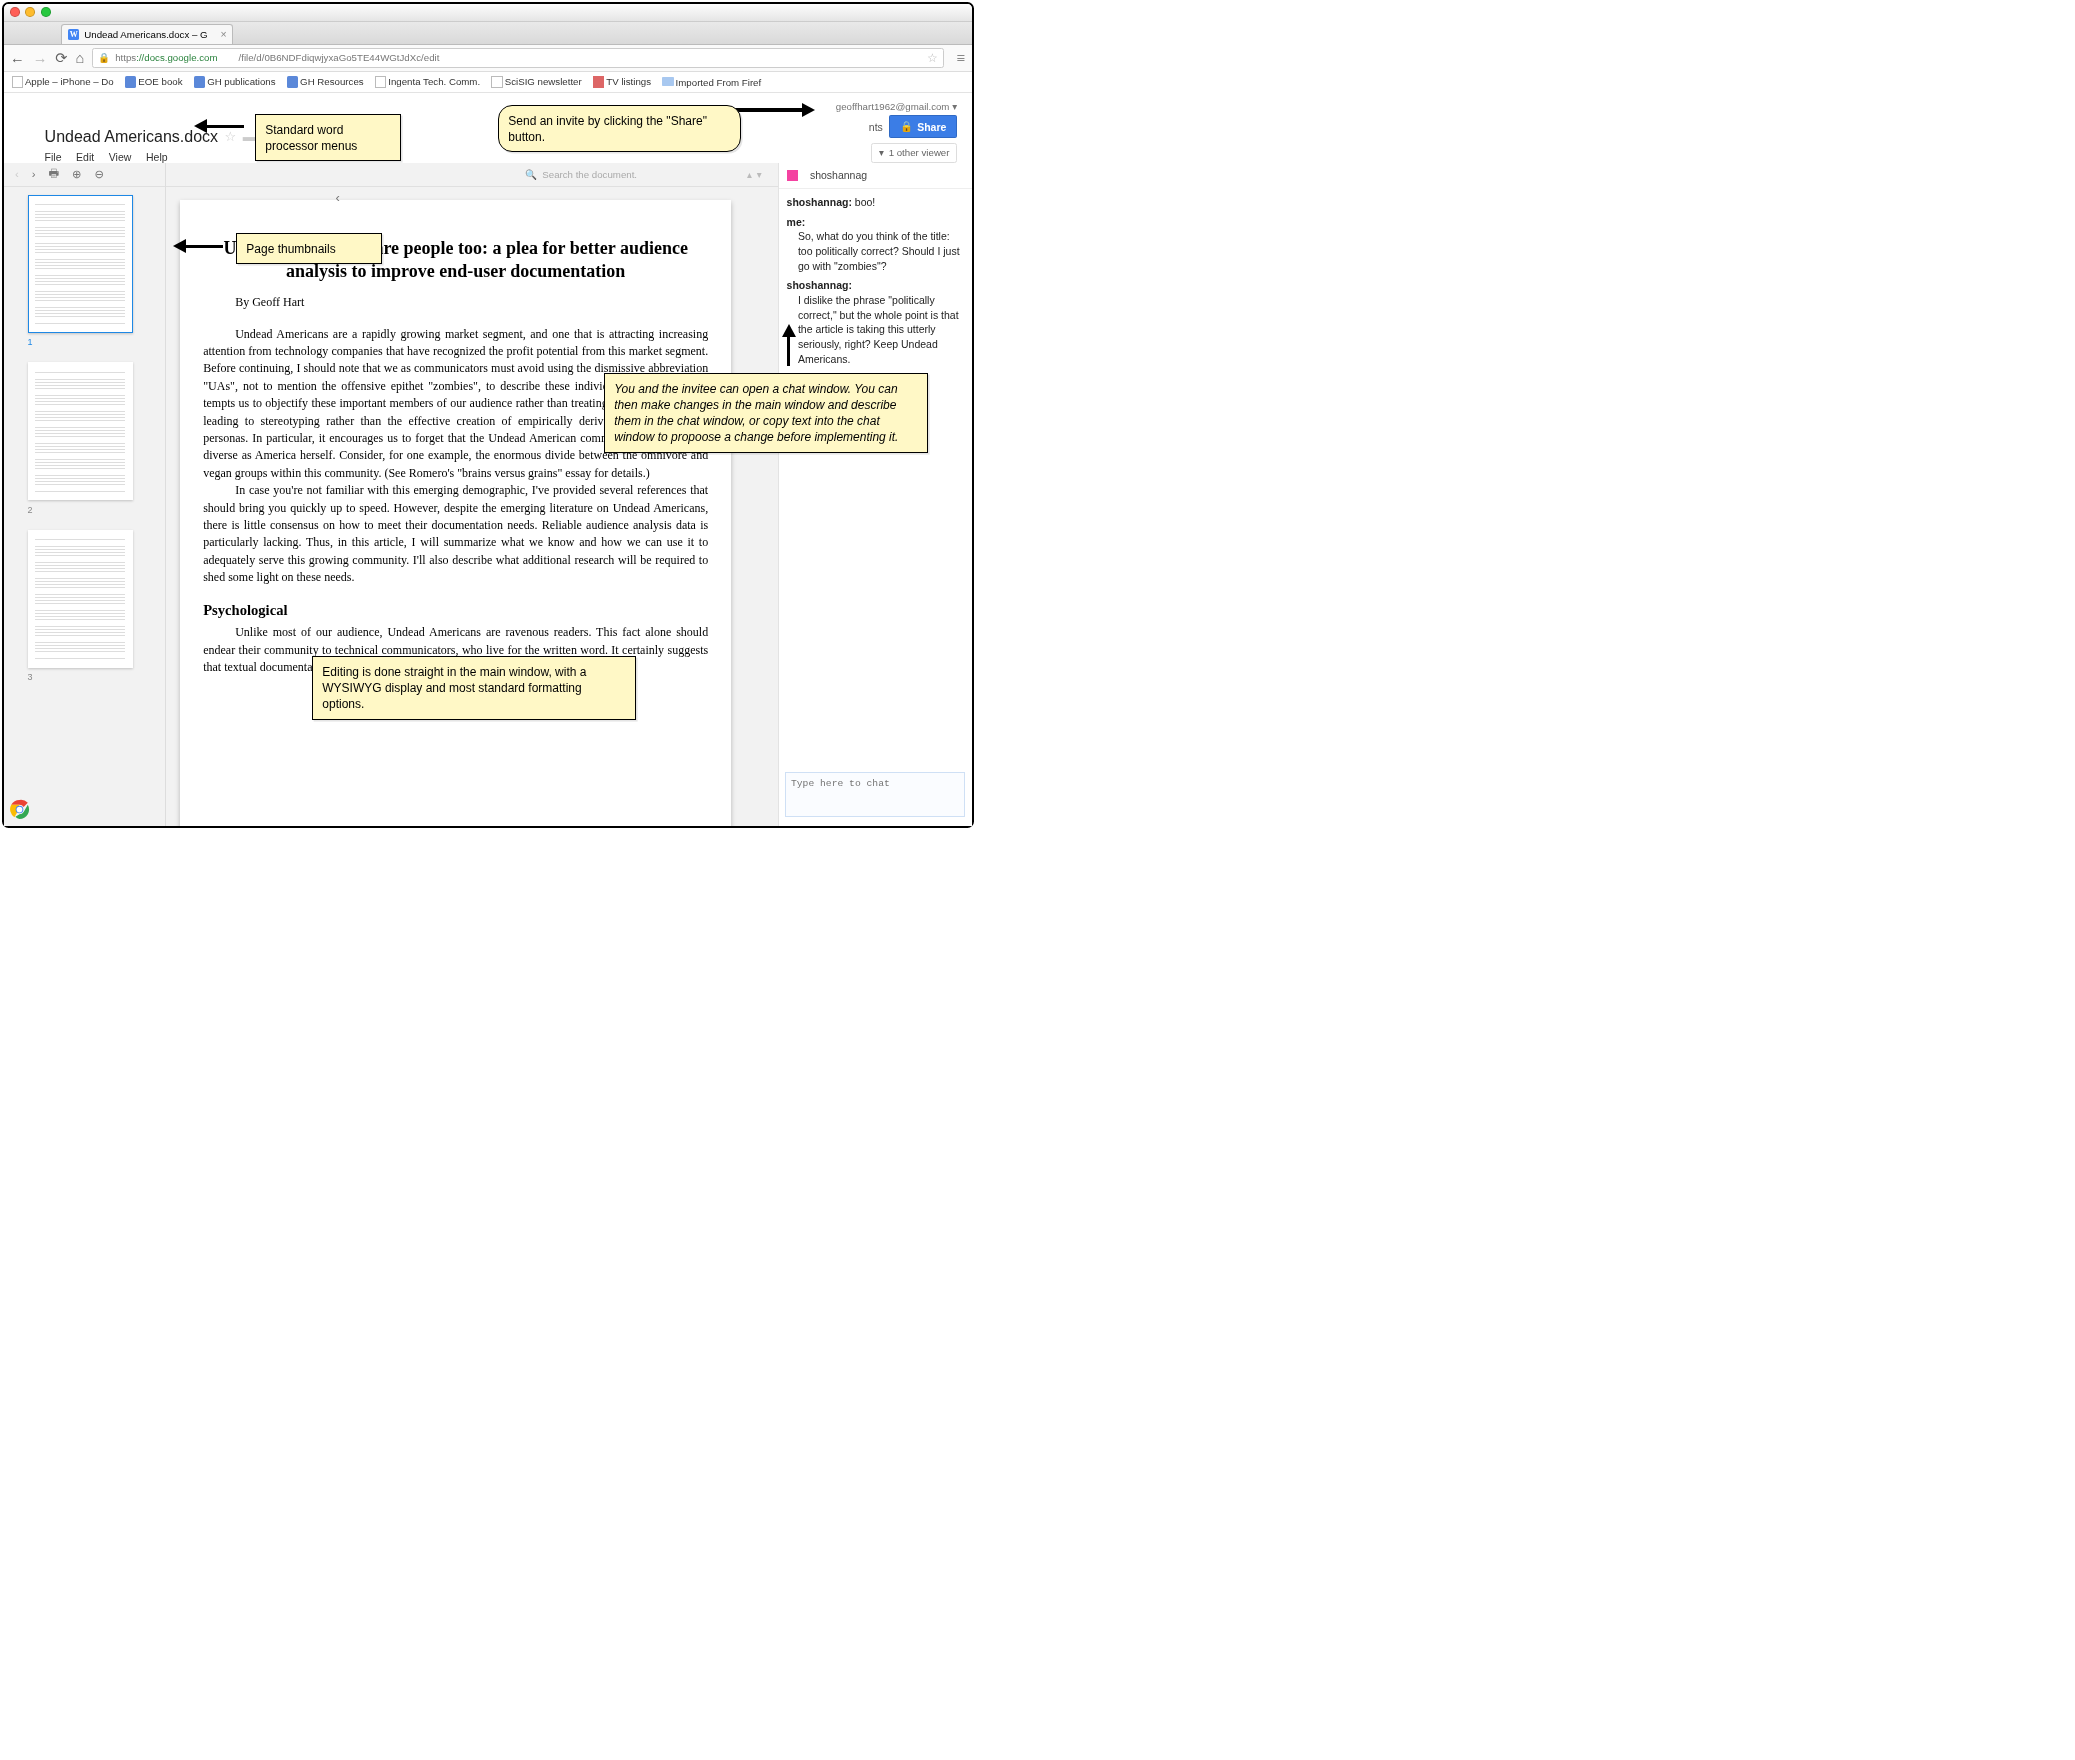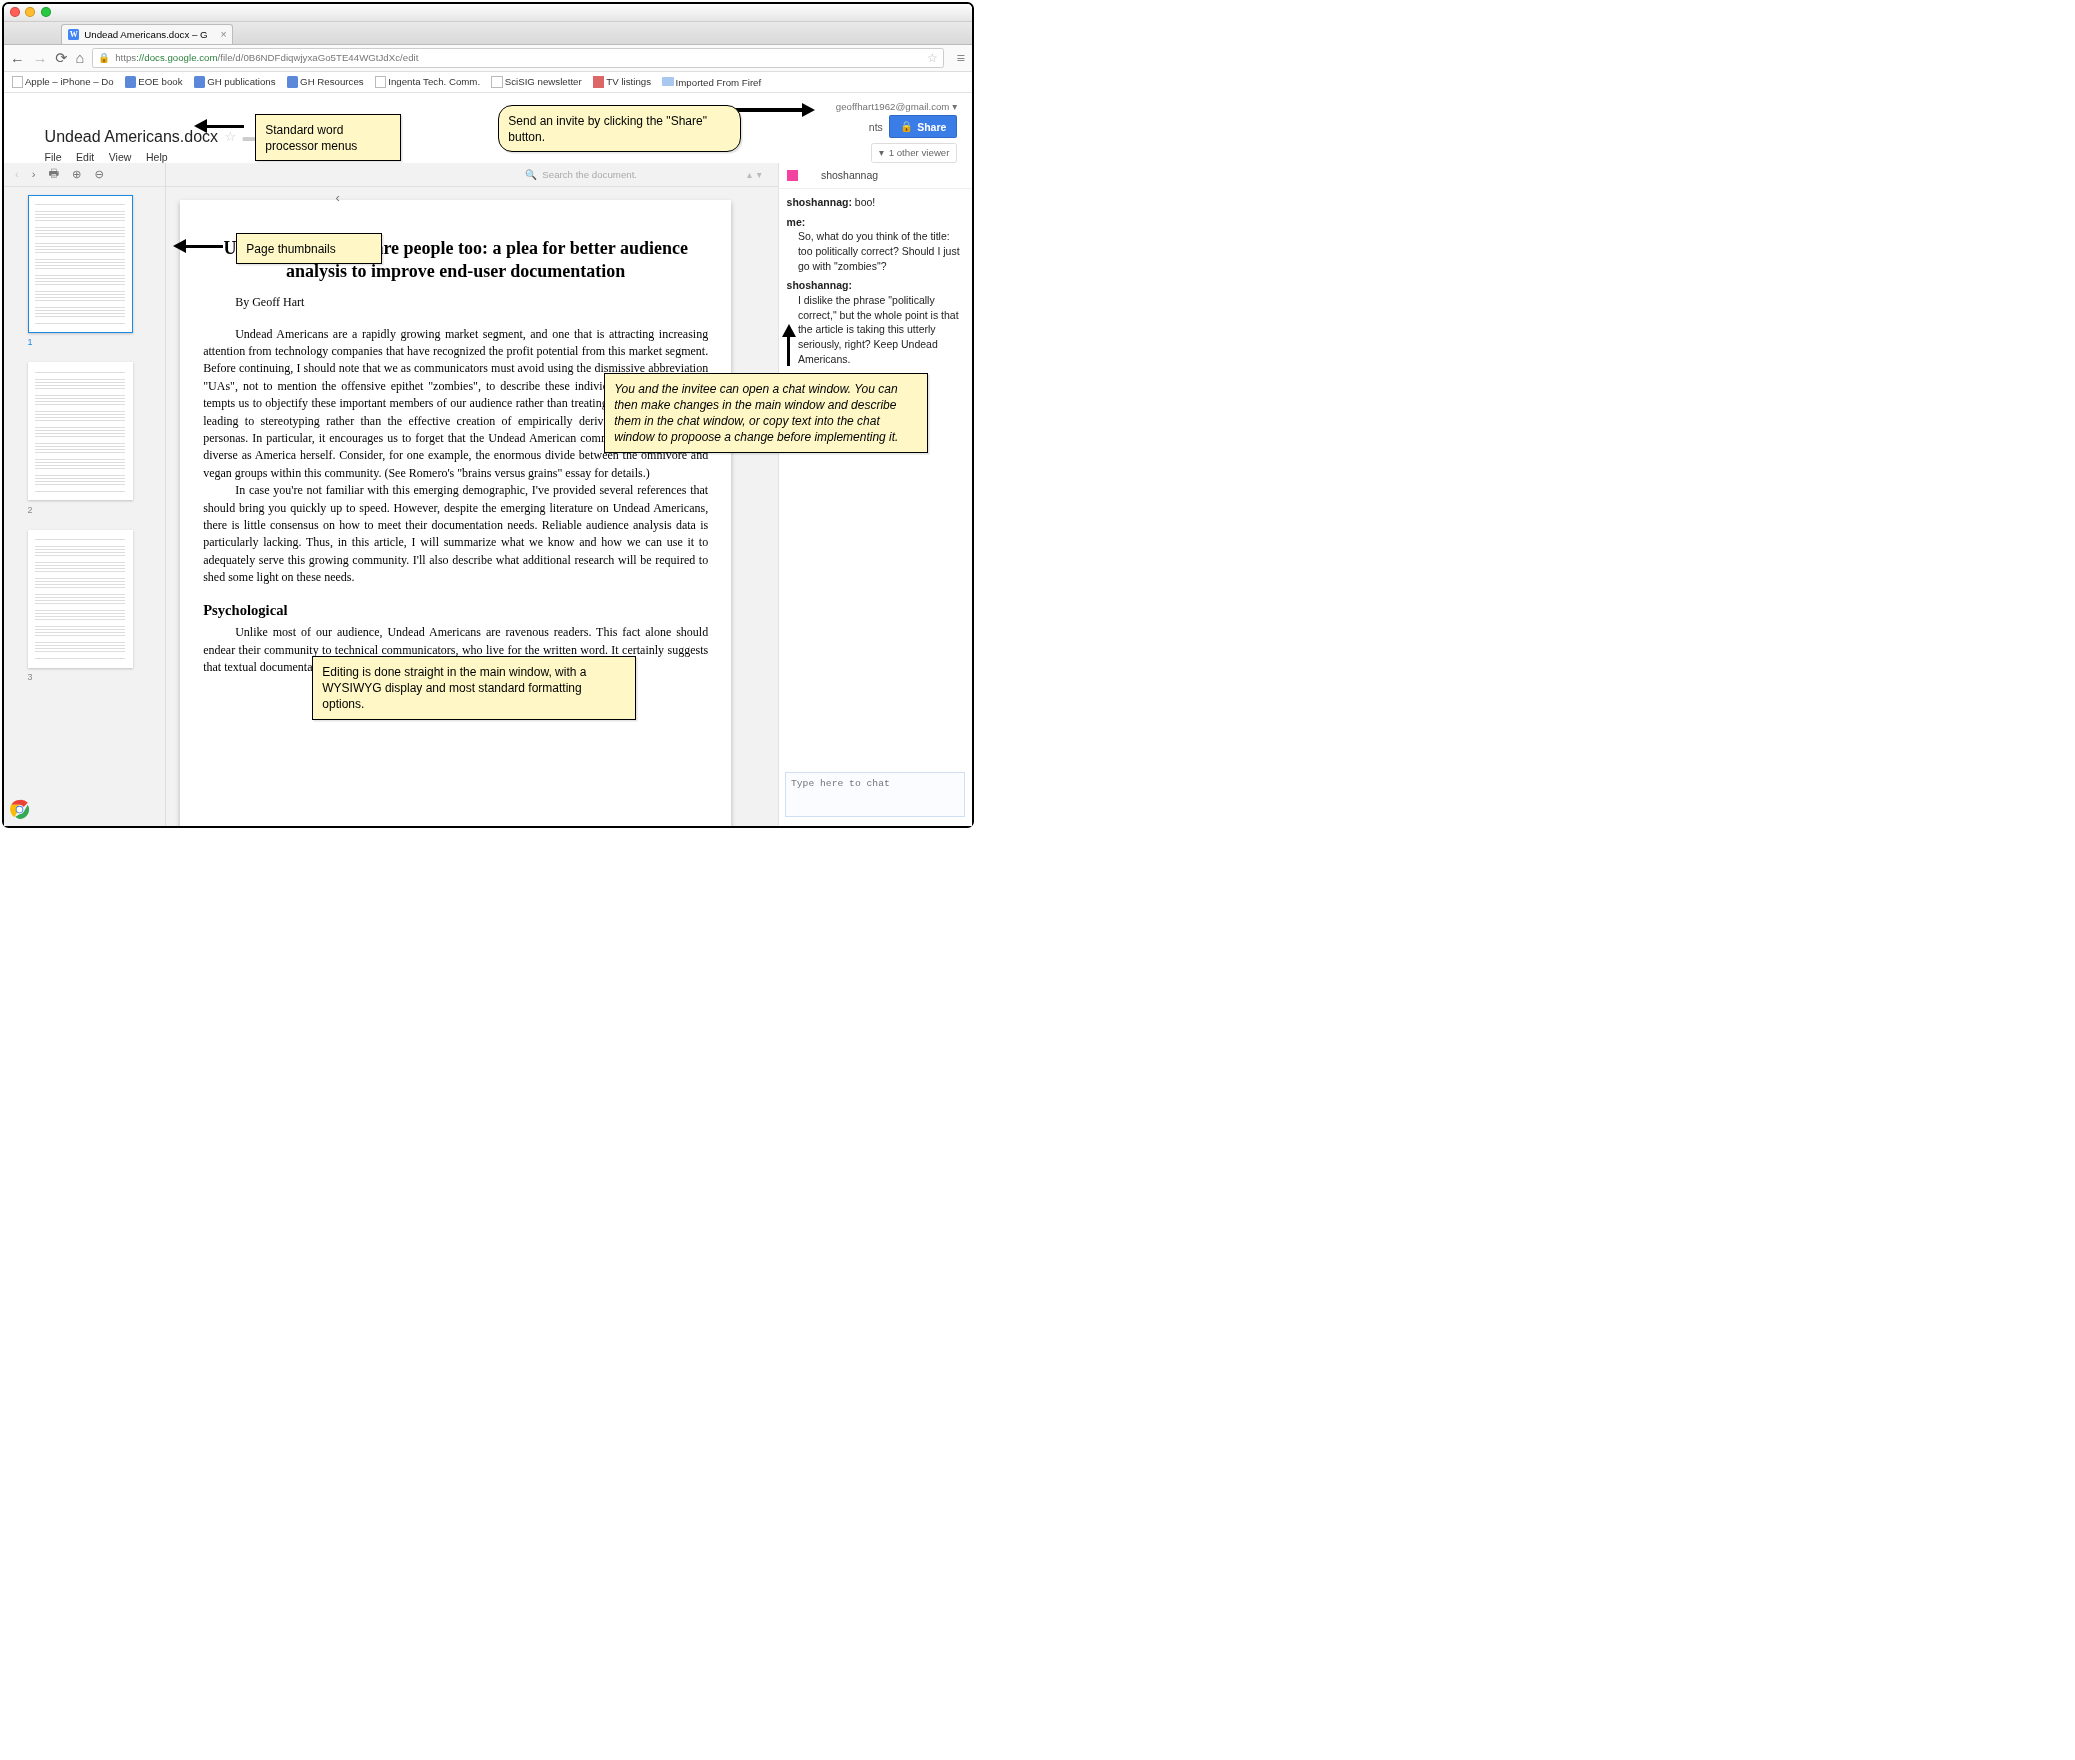--- a/index.html
+++ b/index.html
@@ -10,21 +10,21 @@
 .red { background: #ff5f57; } .yellow { background: #febc2e; } .green { background: #28c840; }
 .tabstrip { height: 23px; background: linear-gradient(#e9e9e9,#d9d9d9); display: flex; align-items: flex-end; padding-left: 57px; border-bottom: 0.8px solid #bbb; }
 .tab { height: 19.4px; background: #f7f7f7; border: 0.8px solid #bbb; border-bottom: none; border-radius: 3.2px 3.2px 0 0; padding: 1.6px 24px 1.6px 6.5px; display: flex; align-items: center; font-size: 9.7px; position: relative; }
 .tab .favicon { width: 11.3px; height: 11.3px; background: #4285f4; color: #fff; font-weight: bold; font-size: 8px; display: flex; align-items: center; justify-content: center; margin-right: 4.9px; border-radius: 1.6px; font-family: Georgia,serif; }
 .tab .close-x { position: absolute; right: 4.9px; color: #888; font-size: 10.5px; }
 .nav-toolbar { height: 27.5px; display: flex; align-items: center; padding: 0 6.5px; border-bottom: 0.8px solid #ddd; gap: 8px; background: #fafafa; }
 .nav-btn { color: #636363; font-size: 14.6px; cursor: pointer; }
 .url-bar { flex: 1; height: 19.4px; border: 0.8px solid #ccc; border-radius: 2.4px; background: #fff; display: flex; align-items: center; padding: 0 4.9px; font-size: 9.7px; color: #333; }
 .lock { color: #4caf50; margin-right: 4.9px; font-size: 9.7px; }
 .url-host { color: #2b833e; }
-.url-path { color: #777; }
+.url-path { color: #777; margin-left: 21px; }
 .star { color: #bbb; font-size: 12px; }
 .menu-extra { color: #888; font-size: 14.6px; margin-left: 4.9px; }
 .bookmarks-bar { height: 21px; display: flex; align-items: center; gap: 11.3px; padding: 0 8px; border-bottom: 0.8px solid #e3e3e3; font-size: 9.7px; color: #333; }
 .bm-item { display: flex; align-items: flex-start; gap: 2px; cursor: pointer; white-space: nowrap; }
 .bm-icon { width: 11.3px; height: 11.3px; background: #5b88d9; border-radius: 1.6px; display: inline-block; }
 .bm-folder { width: 11.3px; height: 9px; background: #a8c8f0; border-radius: 0.8px; display: inline-block; }
 .app-area { position: relative; height: calc(100% - 18px - 23px - 27.5px - 21px); display: flex; flex-direction: column; }
 .docs-header { display: flex; align-items: flex-end; padding: 8px 14.6px 0 41px; }
 .docs-left { flex: 1; }
 .doc-title { font-size: 16px; color: #222; display: flex; align-items: center; gap: 6.5px; }
@@ -51,21 +51,21 @@
 .search-strip { height: 24px; display: flex; align-items: center; justify-content: flex-end; padding: 0 16px; color: #999; border-bottom: 0.8px solid #e0e0e0; }
 .search-field { display: flex; align-items: center; gap: 4.9px; font-size: 9.7px; color: #aaa; }
 .collapse-thumb { position: absolute; left: 170px; top: 3.2px; font-size: 13px; color: #777; cursor: pointer; }
 .doc-scroll { flex: 1; overflow: auto; padding: 13px 0 0 14.6px; position: relative; }
 .page { width: 551px; min-height: 648px; background: #fff; box-shadow: 0 1.6px 4.9px rgba(0,0,0,.25); padding: 37px 23px; font-family: Georgia, "Times New Roman", serif; color: #000; }
 .page h1 { font-size: 18px; font-weight: bold; text-align: center; margin-bottom: 11.3px; line-height: 1.3; }
 .byline { margin-left: 32px; margin-bottom: 16px; font-size: 12px; }
 .page p { font-size: 12px; line-height: 1.45; text-align: justify; text-indent: 32px; margin-bottom: 0; }
 .page h2 { font-size: 14.6px; font-weight: bold; margin-top: 16px; margin-bottom: 4.9px; }
 .side-col { width: 194px; background: #fff; border-left: 0.8px solid #e3e3e3; display: flex; flex-direction: column; }
-.chat-header { padding: 6.5px 8px; display: flex; align-items: flex-end; gap: 23px; border-bottom: 0.8px solid #eee; }
+.chat-header { padding: 6.5px 8px; display: flex; align-items: flex-end; gap: 12px; border-bottom: 0.8px solid #eee; }
 .chat-swatch { width: 11.3px; height: 11.3px; background: #f442a1; }
 .chat-name { font-size: 10.5px; color: #444; }
 .chat-body { padding: 6.5px 8px; font-size: 10.5px; color: #222; flex: 1; line-height: 1.4; }
 .chat-msg { margin-bottom: 4.9px; }
 .chat-msg .author { font-weight: bold; }
 .chat-msg .reply { padding-left: 11.3px; display: block; }
 .left-note { color: #999; font-size: 9.7px; margin-top: 3.2px; }
 .chat-input-wrap { padding: 6.5px; }
 .chat-input { width: 100%; height: 45px; border: 0.8px solid #cfe0f5; background: #fafcff; font-size: 9.7px; color: #999; padding: 4.9px; resize: none; font-family: Liberation Mono, monospace; }
 .callout { position: absolute; background: #fff8c6; border: 1.6px solid #000; padding: 6.5px 9.7px; font-size: 12px; color: #000; z-index: 50; font-family: "Segoe UI", Arial, sans-serif; line-height: 1.35; box-shadow: 1.6px 1.6px 0 rgba(0,0,0,.1); }

